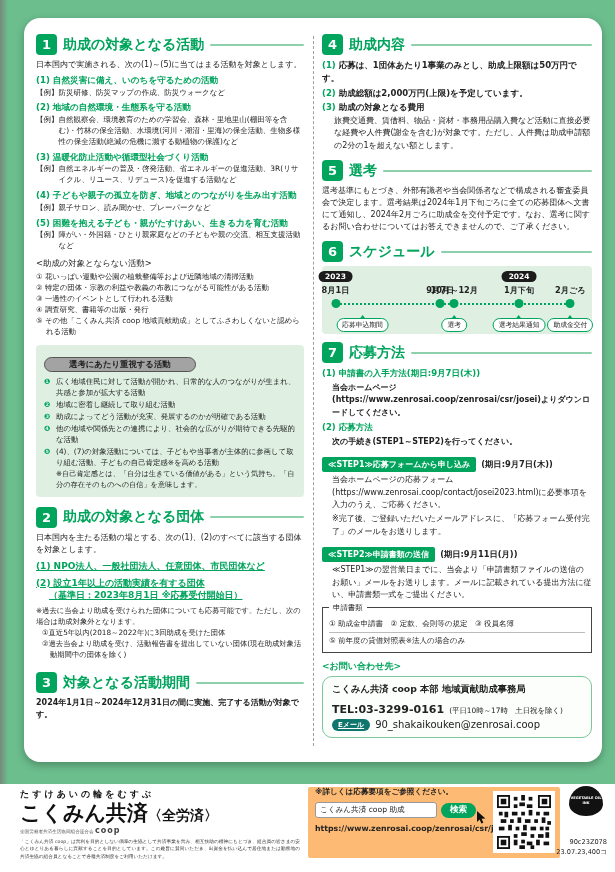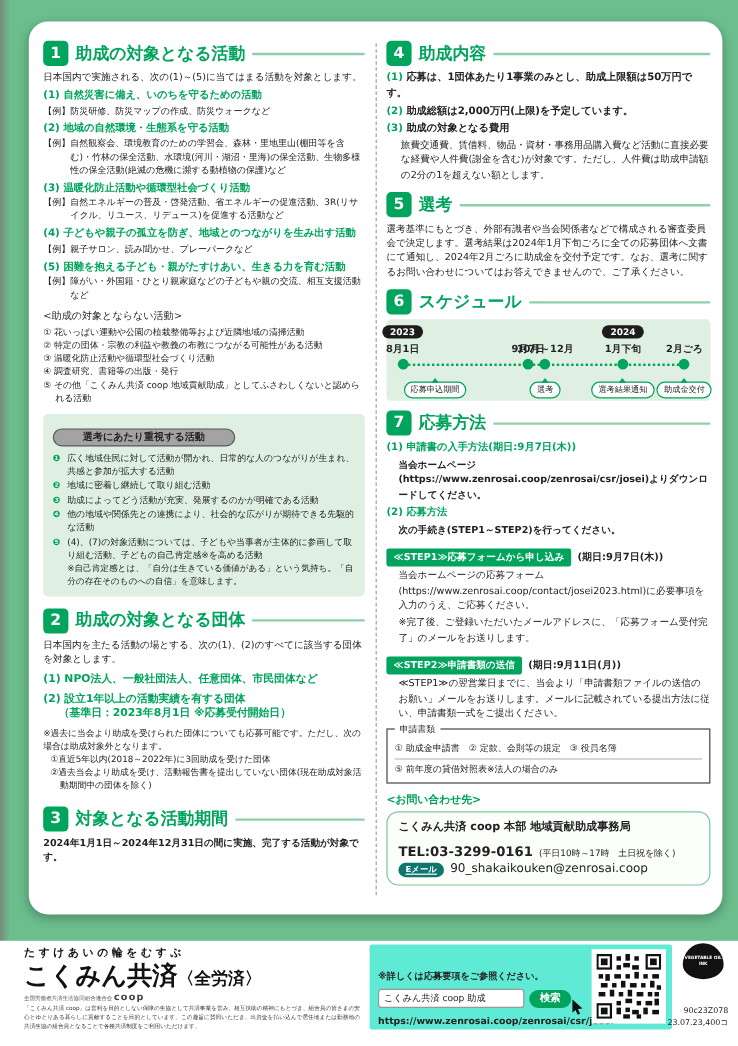--- a/index.html
+++ b/index.html
@@ -33,21 +33,21 @@
   .excl-title{font-size:8.4px;color:#222;margin:6px 0 2px;}
   .excl-item{font-size:7.4px;line-height:1.5;color:#222;padding-left:10px;text-indent:-10px;}
 
   .focus-box{background:#dff0e3;border-radius:4px;padding:7px 8px 6px;margin-top:7px;}
   .focus-title{display:inline-block;background:#a3a3a3;border:1px solid #555;border-radius:10px;
     padding:1px 24px;font-size:8.4px;font-weight:bold;color:#222;margin-bottom:3px;}
   .focus-item{display:flex;font-size:7.4px;line-height:1.5;color:#222;margin:1px 0;}
   .focus-item .fn{flex:0 0 12px;color:#00a45c;font-weight:bold;}
   .focus-note{font-size:7.2px;line-height:1.5;color:#222;padding-left:12px;margin-top:1px;}
 
-  .s2-item{font-size:9px;font-weight:bold;color:#00a45c;margin-top:4px;line-height:1.4;}
+  .s2-item{font-size:9px;font-weight:bold;color:#00a45c;margin-top:4px;line-height:1.4;text-decoration:underline;}
   .s2-note{font-size:7.3px;line-height:1.5;color:#222;margin-top:4px;}
   .s2-note-sub{font-size:7.3px;line-height:1.5;color:#222;padding-left:8px;text-indent:-8px;}
 
   .r-item{font-size:8.5px;font-weight:bold;color:#222;line-height:1.5;margin:2px 0;}
   .r-item .n{color:#00a45c;}
   .r-sub{font-size:8px;line-height:1.55;color:#222;margin:1px 0 2px 12px;font-weight:normal;}
 
   .tl-box{background:#dff0e3;border-radius:4px;height:68px;position:relative;margin-top:4px;font-size:8px;}
   .yr{position:absolute;top:5px;transform:translateX(-50%);background:#1c1c1c;color:#fff;
     font-size:7.5px;font-weight:bold;padding:1px 7px;border-radius:6px;}
@@ -86,22 +86,22 @@
 
   .footer-white{position:absolute;left:0;top:784px;width:615px;height:88px;background:#fff;}
   .f-left{position:absolute;left:20px;top:788px;width:280px;}
   .f-tag{font-size:9px;font-weight:bold;letter-spacing:3px;color:#111;}
   .f-logo{font-size:21px;font-weight:900;color:#111;line-height:1.1;margin-top:1px;}
   .f-logo .zen{font-size:14px;font-weight:bold;}
   .f-coop{font-size:4.6px;color:#555;margin-top:1px;}
   .f-coop .coop{font-size:8px;font-weight:900;color:#444;letter-spacing:1px;}
   .f-para{font-size:4.7px;line-height:1.55;color:#333;margin-top:3px;text-align:justify;}
 
-  .f-gray{position:absolute;left:308px;top:787px;width:252px;height:71px;background:#5eead4;
-    border-radius:2px;padding:22px 7px;box-sizing:border-box;}
+  .f-gray{position:absolute;left:308px;top:787px;width:252px;height:71px;background:#fdba74;
+    border-radius:2px;padding:0 7px;box-sizing:border-box;}
   .f-note{font-size:7.6px;font-weight:bold;color:#222;}
   .f-searchrow{display:flex;align-items:center;gap:4px;margin-top:5px;position:relative;width:168px;}
   .f-input{width:112px;height:14px;background:#fff;border:1px solid #999;border-radius:3px;
     font-size:7.6px;padding:0 4px;font-family:inherit;color:#222;}
   .f-btn{height:15px;background:#00a45c;border:none;border-radius:8px;color:#fff;
     font-weight:bold;font-size:8.6px;padding:0 9px;font-family:inherit;position:relative;}
   .cursor-ic{position:absolute;right:-4px;bottom:-6px;}
   .f-url{font-size:7.8px;font-weight:bold;color:#222;margin-top:6px;display:block;text-decoration:none;}
   .f-qr{position:absolute;right:5px;top:4px;width:62px;height:62px;background:#fff;
     display:flex;align-items:center;justify-content:center;}
@@ -168,21 +168,21 @@
       <span>困難を抱える子ども・親がたすけあい、生きる力を育む活動</span>
     </div>
     <div class="ex">
       <span class="lab">【例】</span>
       <span class="txt">障がい・外国籍・ひとり親家庭などの子どもや親の交流、相互支援活動など</span>
     </div>
 
     <div class="excl-title">&lt;助成の対象とならない活動&gt;</div>
     <div class="excl-item">① 花いっぱい運動や公園の植栽整備等および近隣地域の清掃活動</div>
     <div class="excl-item">② 特定の団体・宗教の利益や教義の布教につながる可能性がある活動</div>
-    <div class="excl-item">③ 温暖化防止活動や循環型社会づくり活動</div>
+    <div class="excl-item">③ 一過性のイベントとして行われる活動</div>
     <div class="excl-item">④ 調査研究、書籍等の出版・発行</div>
     <div class="excl-item">⑤ その他「こくみん共済 coop 地域貢献助成」としてふさわしくないと認められる活動</div>
 
     <div class="focus-box">
       <span class="focus-title">選考にあたり重視する活動</span>
       <div class="focus-item">
         <span class="fn">❶</span>
         <span>広く地域住民に対して活動が開かれ、日常的な人のつながりが生まれ、共感と参加が拡大する活動</span>
       </div>
       <div class="focus-item">

